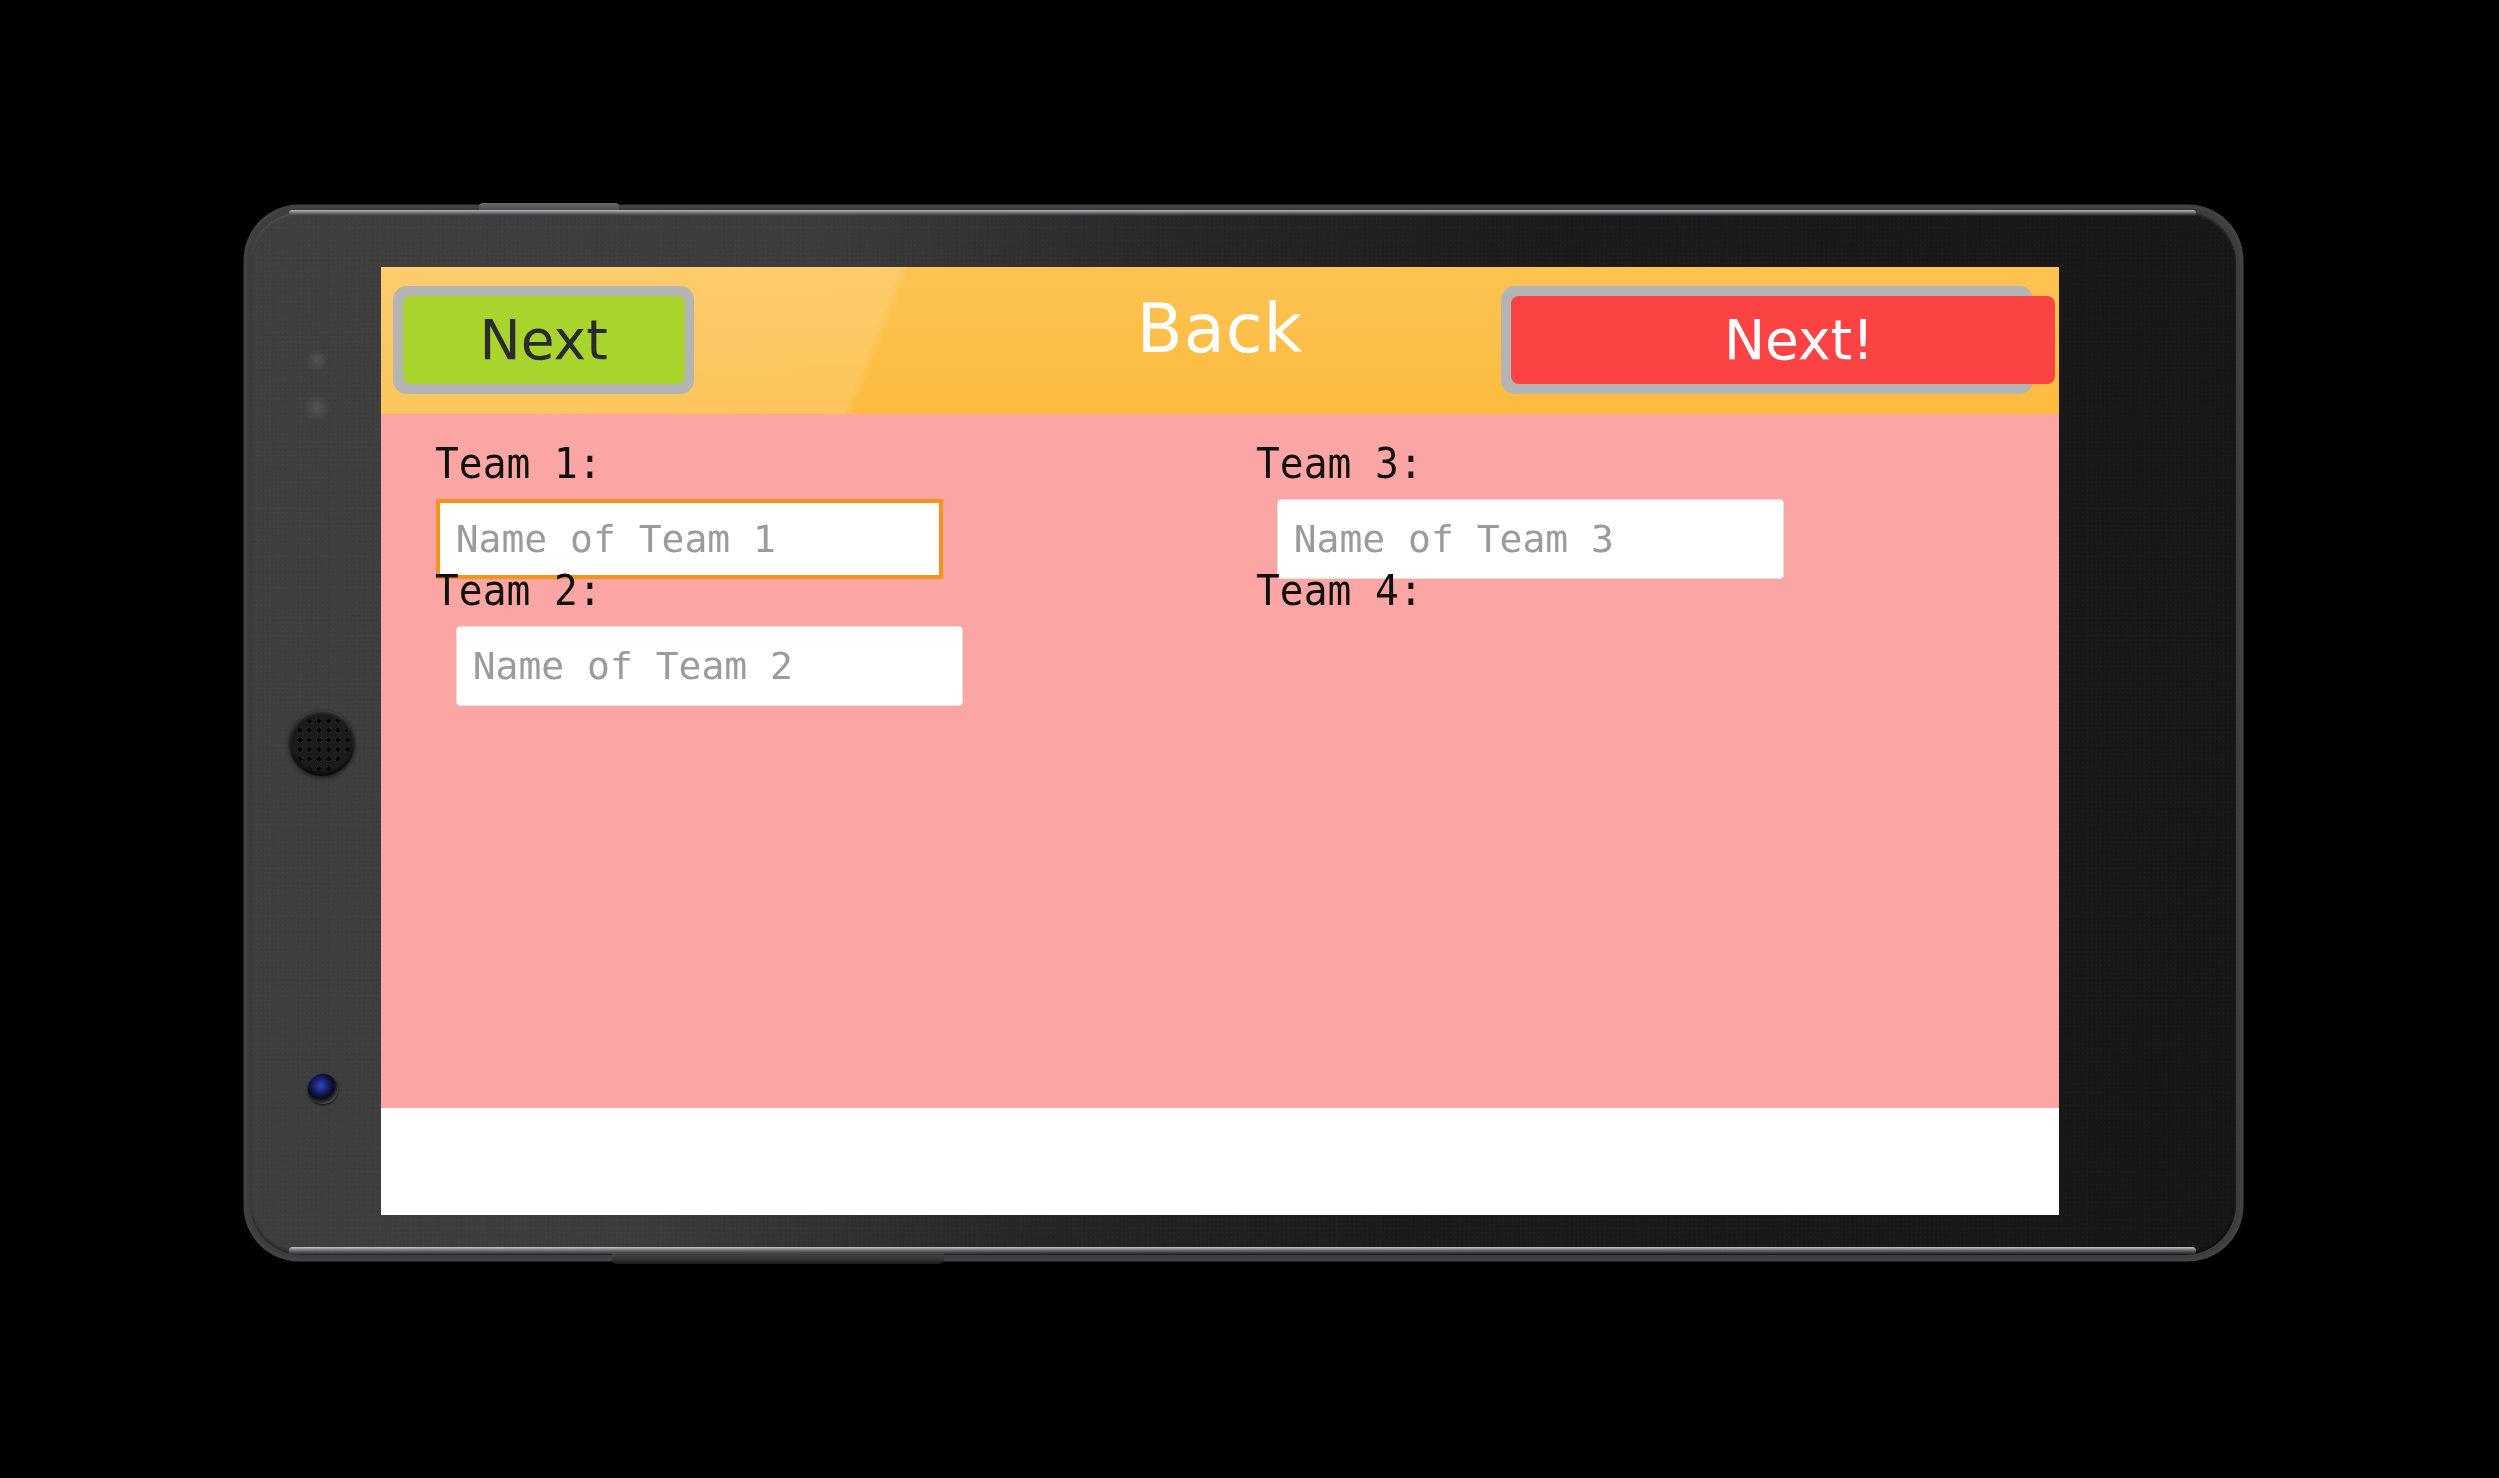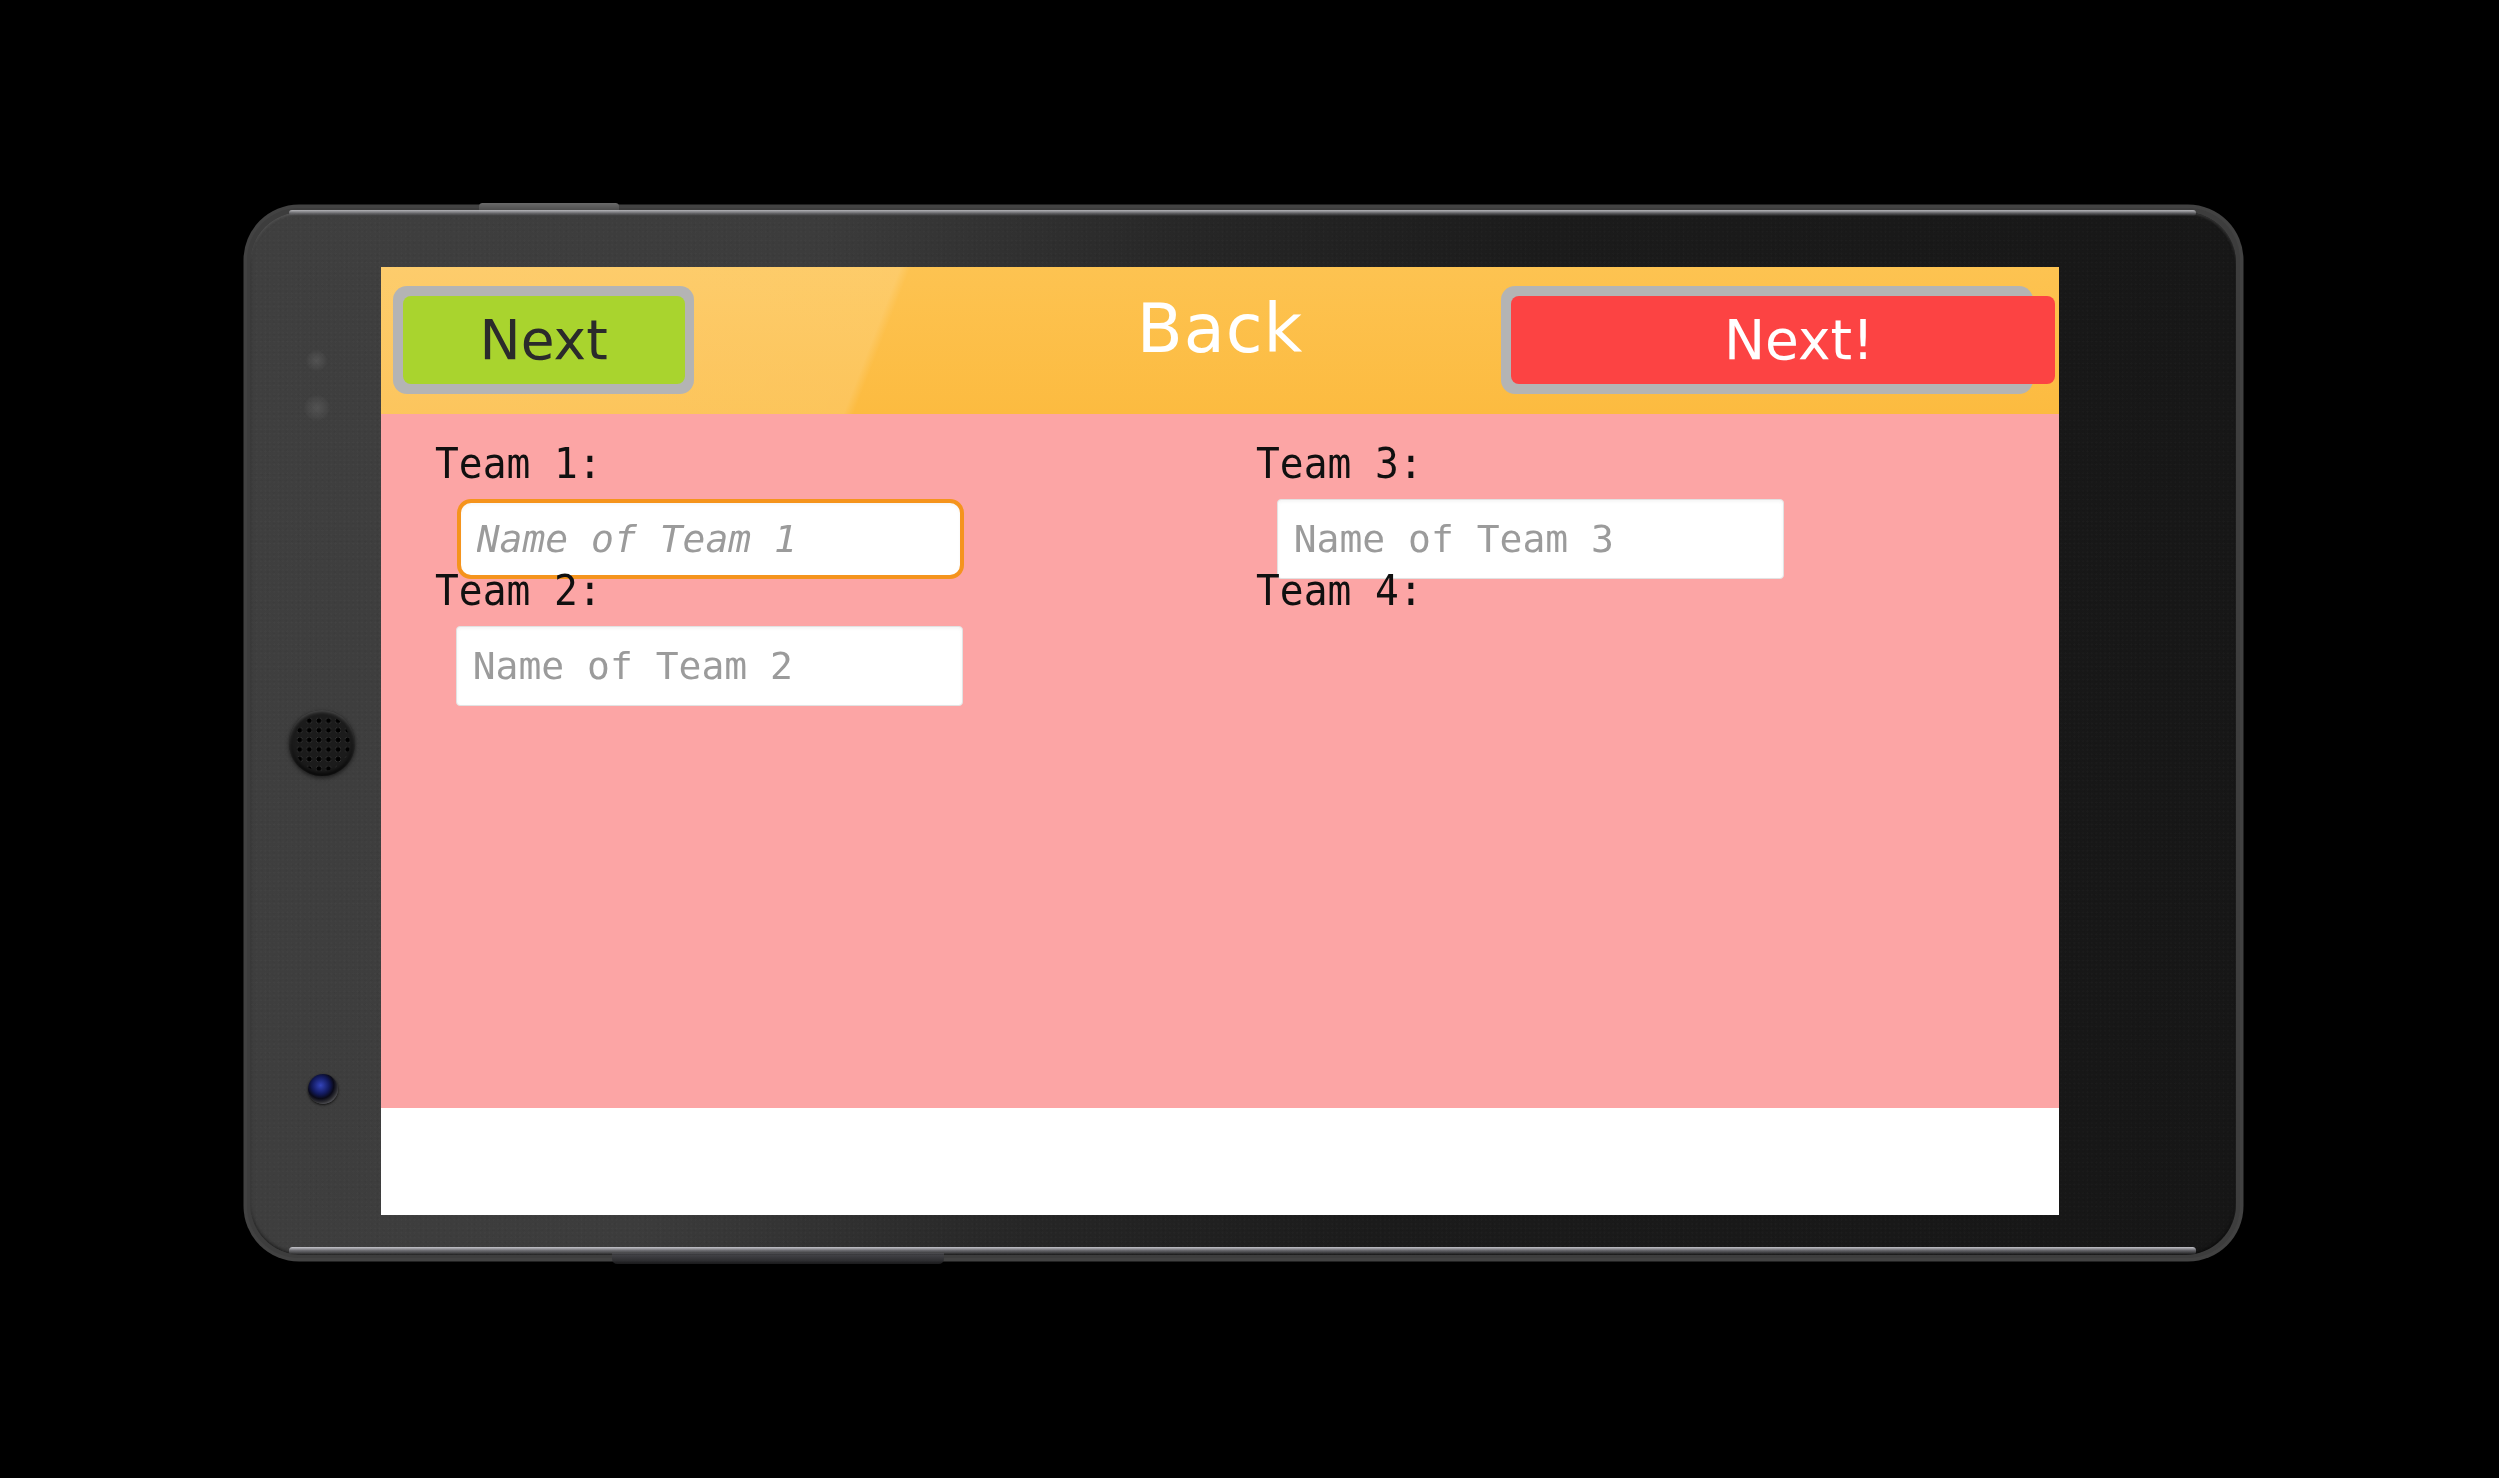--- a/index.html
+++ b/index.html
@@ -293,24 +293,23 @@
     font-size: 38px;
     color: #3a3a3a;
     outline: none;
   }
   .field-input::placeholder {
     color: #9b9b9b;
     opacity: 1;
   }
   .field-input.focused {
     border: 4.4px solid #f5941d;
-    border-radius: 14px;
-    margin-left: 22px;
+    border-radius: 0;
+    margin-left: 1px;
     box-shadow: inset 0 1.7px 3.5px rgba(0,0,0,0.04);
-    font-style: italic;
   }
 </style>
 </head>
 <body>
 
 <div id="stage">
 
   <div class="phone-shadow"></div>
 
   <div class="phone-top-tab"></div>

